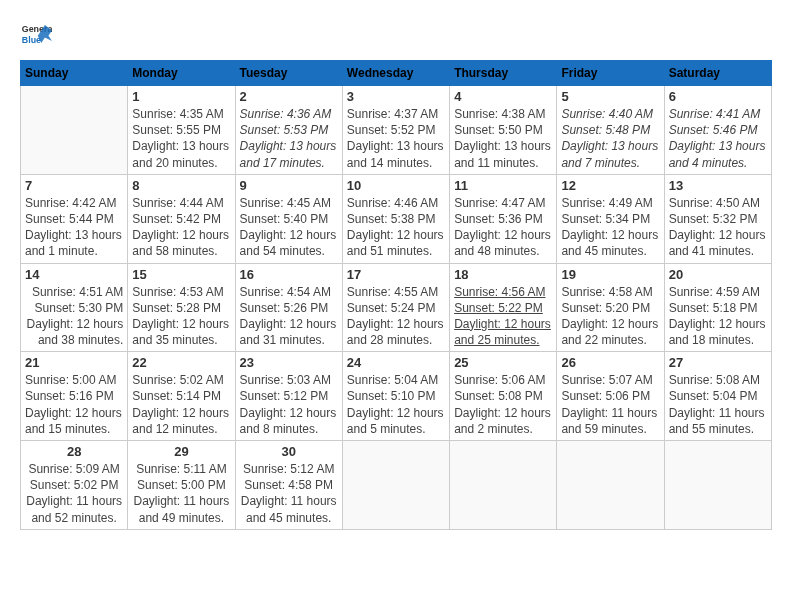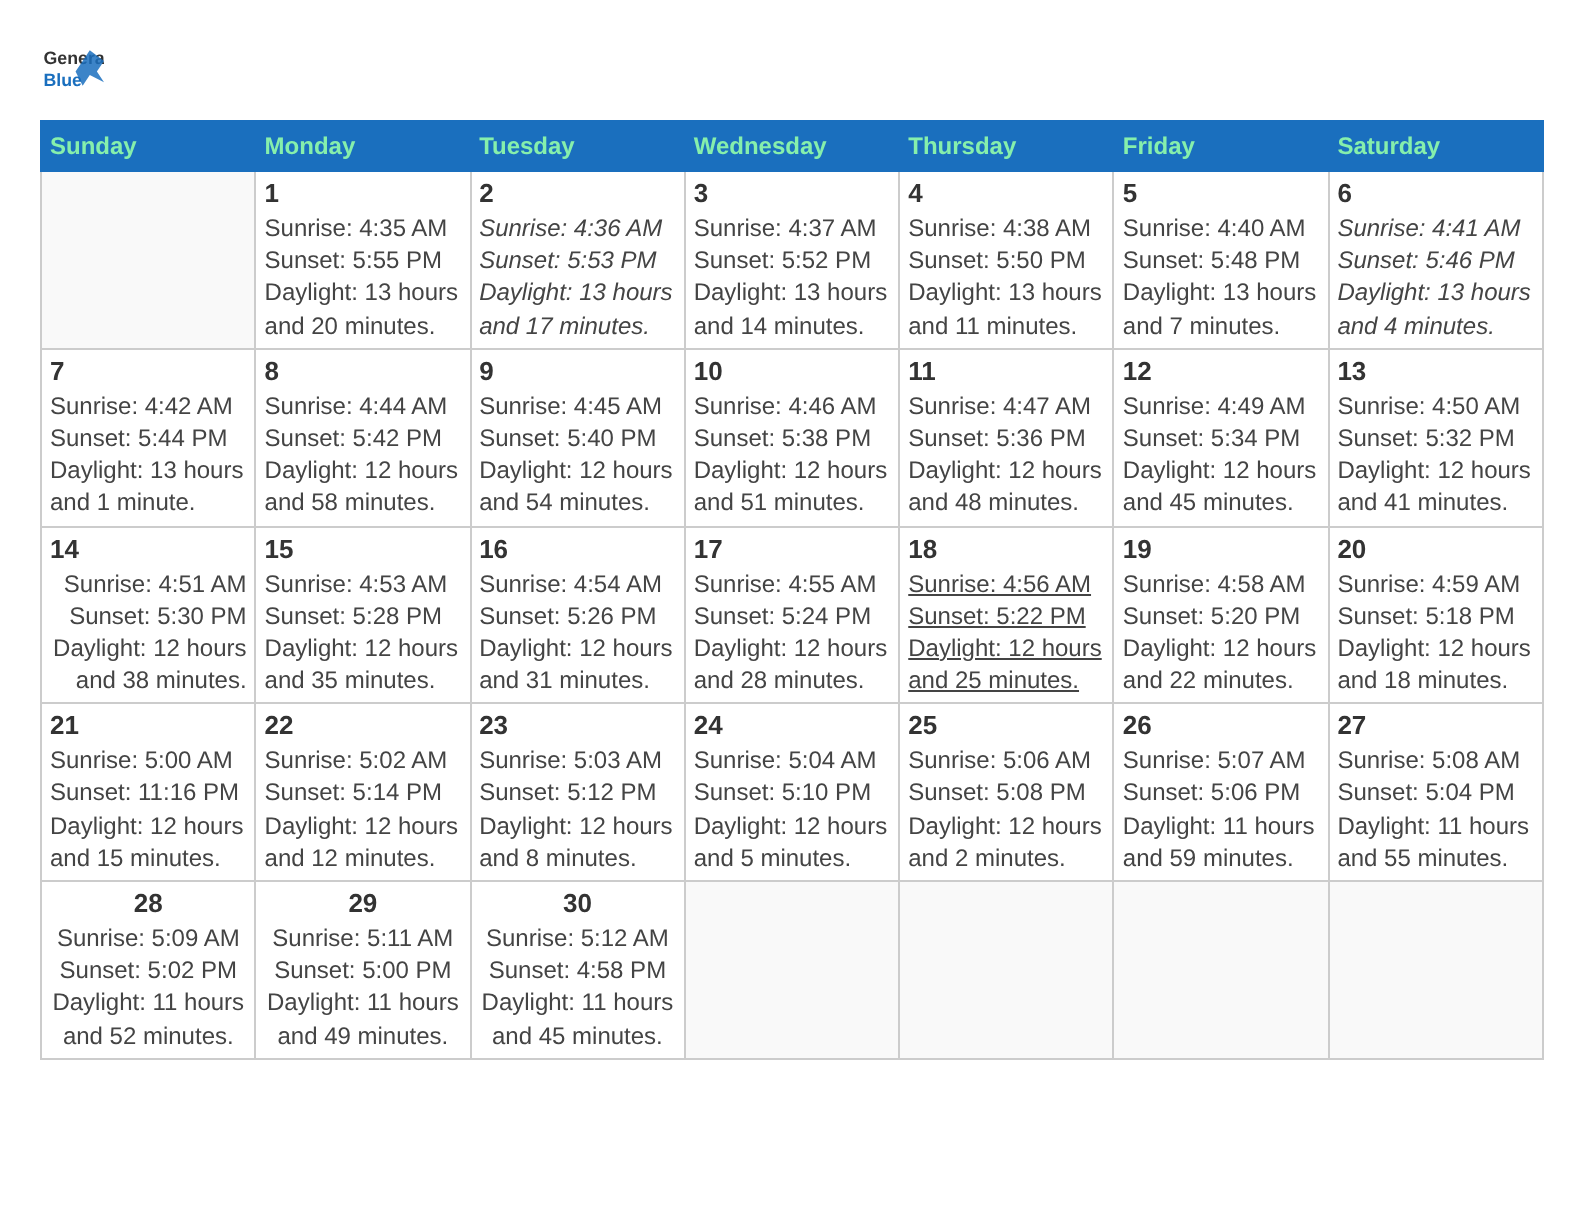--- a/index.html
+++ b/index.html
@@ -44,21 +44,21 @@
       font-size: 14px;
       color: #555;
     }
     .calendar {
       width: 100%;
       border-collapse: collapse;
       font-size: 10px;
     }
     .calendar th {
       background: #1a6fbe;
-      color: #86efac;
+      color: #000000;
       padding: 5px 4px;
       text-align: left;
       font-size: 12px;
       font-weight: bold;
       border: 1px solid #1a6fbe;
     }
     .calendar td {
       border: 1px solid #ccc;
       vertical-align: top;
       padding: 3px 4px;
@@ -141,21 +141,21 @@
           </td>
           <td>
             <div class="day-number">4</div>
             <div class="day-info" style="white-space: pre-line;">Sunrise: 4:38 AM
 Sunset: 5:50 PM
 Daylight: 13 hours
 and 11 minutes.</div>
           </td>
           <td>
             <div class="day-number">5</div>
-            <div class="day-info" style="white-space: pre-line;">Sunrise: 4:40 AM
+            <div class="day-info" style="white-space: pre-line; font-style: italic;">Sunrise: 4:40 AM
 Sunset: 5:48 PM
 Daylight: 13 hours
 and 7 minutes.</div>
           </td>
           <td>
             <div class="day-number">6</div>
             <div class="day-info" style="white-space: pre-line; font-style: italic;">Sunrise: 4:41 AM
 Sunset: 5:46 PM
 Daylight: 13 hours
 and 4 minutes.</div>
@@ -260,21 +260,21 @@
             <div class="day-info" style="white-space: pre-line;">Sunrise: 4:59 AM
 Sunset: 5:18 PM
 Daylight: 12 hours
 and 18 minutes.</div>
           </td>
         </tr>
         <tr>
           <td>
             <div class="day-number">21</div>
             <div class="day-info" style="white-space: pre-line;">Sunrise: 5:00 AM
-Sunset: 11:16 PM
+Sunset: 5:16 PM
 Daylight: 12 hours
 and 15 minutes.</div>
           </td>
           <td>
             <div class="day-number">22</div>
             <div class="day-info" style="white-space: pre-line;">Sunrise: 5:02 AM
 Sunset: 5:14 PM
 Daylight: 12 hours
 and 12 minutes.</div>
           </td>

